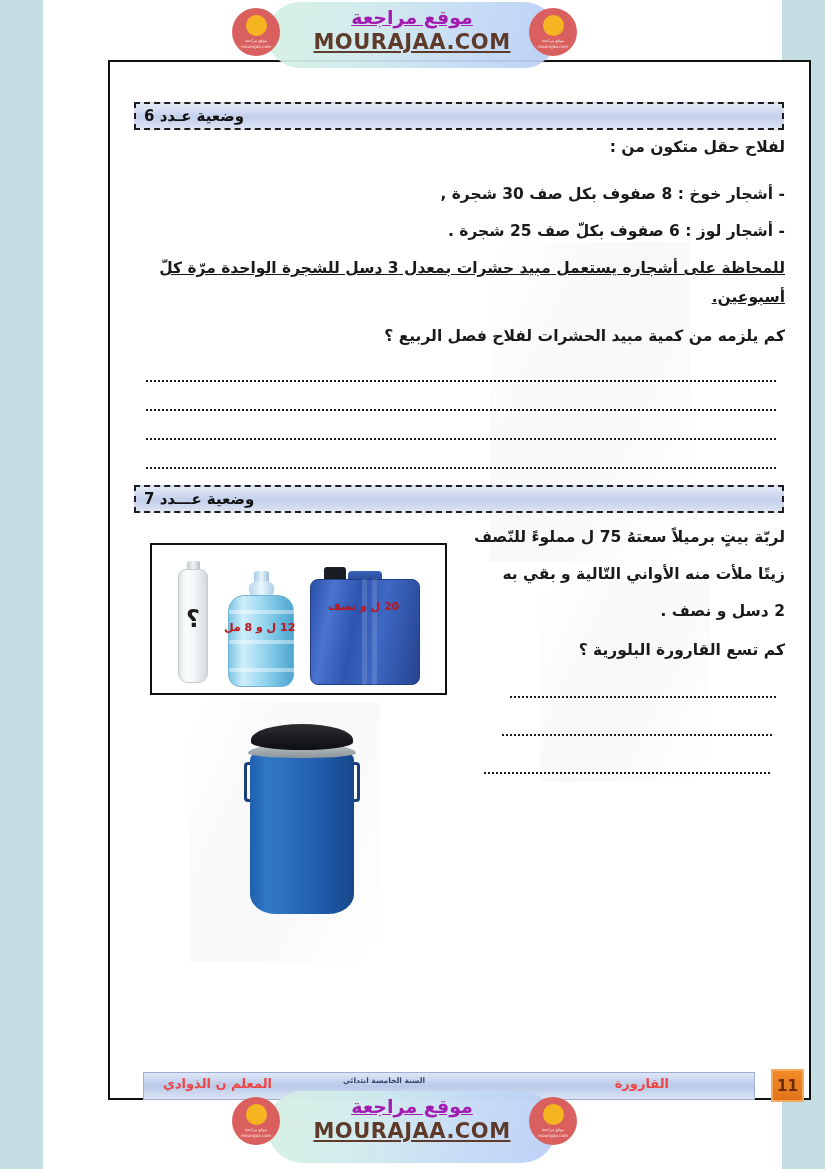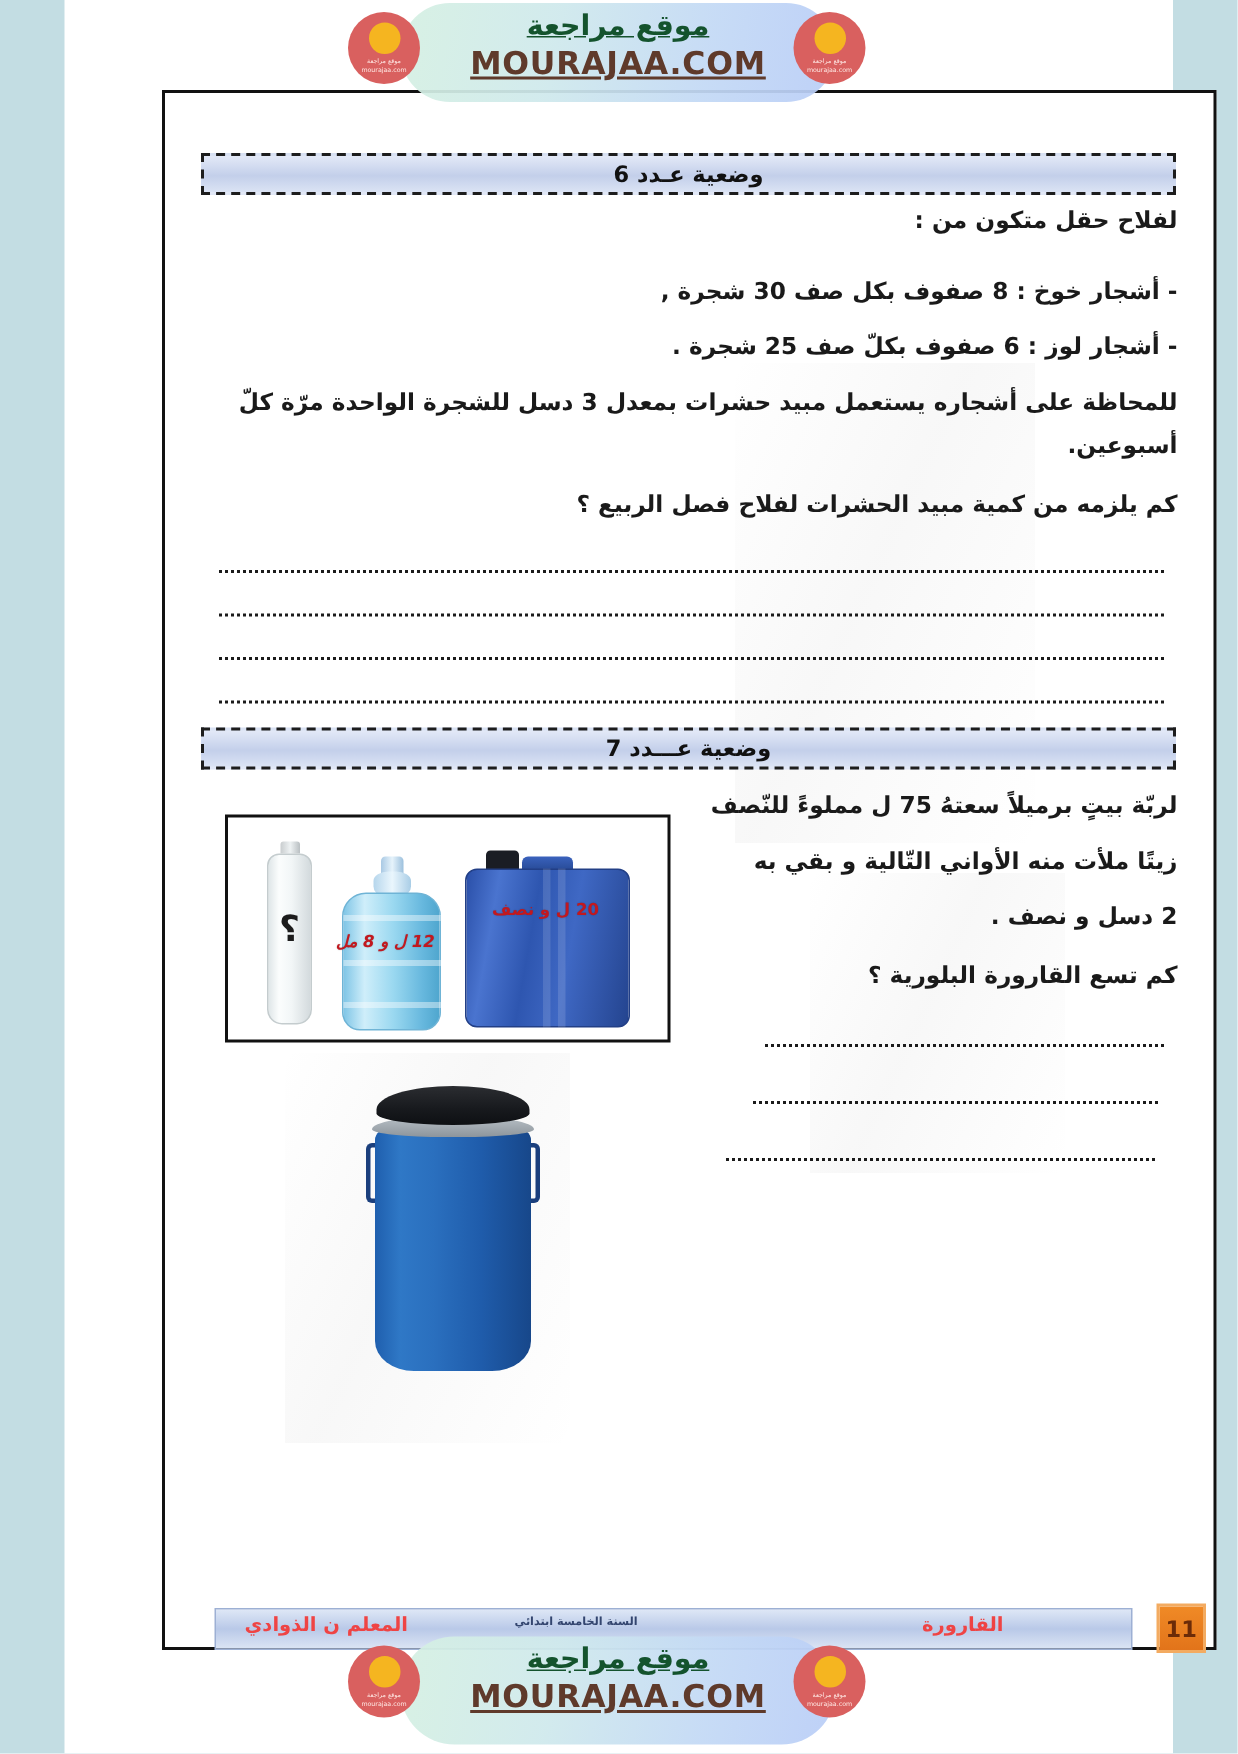--- a/index.html
+++ b/index.html
@@ -67,21 +67,21 @@
     top: 6px;
     width: 290px;
     text-align: center;
     z-index: 3;
   }
   .wm-band.bottom .wm-text { top: 10px; }
   .wm-ar {
     display: block;
     font-size: 19px;
     font-weight: bold;
-    color: #14532d;
+    color: #a21caf;
     text-decoration: underline;
     letter-spacing: 0;
     line-height: 1.25;
   }
   .wm-en {
     display: block;
     font-size: 21px;
     font-weight: bold;
     color: #5f3a2b;
     text-decoration: underline;
@@ -123,40 +123,40 @@
 
   
   .ex-band {
     position: absolute;
     height: 28px;
     border: 2px dashed #1d1d1d;
     background: linear-gradient(180deg, #e3e9f7 0%, #c3cfea 55%, #dbe3f4 100%);
     box-sizing: border-box;
     display: flex;
     align-items: center;
-    justify-content: center;
+    justify-content: flex-end;
     padding: 0 8px;
   }
   .ex-band-title {
     font-size: 15px;
     font-weight: bold;
     color: #111;
     white-space: nowrap;
   }
 
   
   .line {
     position: absolute;
     font-size: 15.5px;
     color: #1a1a1a;
     font-weight: bold;
     white-space: nowrap;
     line-height: 1.3;
   }
-  .line.u { }
+  .line.u { text-decoration: underline; }
 
   
   .dots {
     position: absolute;
     height: 2px;
     border-bottom: 2.5px dotted #1b1b1b;
   }
 
   
   .pic-box {
@@ -439,21 +439,21 @@
       </div>
 
       <div class="can">
         <div class="can-cap"></div>
         <div class="can-handle"></div>
         <div class="can-body"></div>
         <div class="can-ridge" style="left:52px;"></div>
         <div class="can-ridge" style="left:62px;"></div>
       </div>
 
-      <div class="pic-label" style="left:72px; top:76px;font-style:italic;">12 ل و 8 مل</div>
+      <div class="pic-label" style="left:72px; top:76px;">12 ل و 8 مل</div>
       <div class="pic-label" style="left:176px; top:55px;">20 ل و نصف</div>
     </div>
   </div>
 
   <div class="barrel">
     <div class="barrel-handle l"></div>
     <div class="barrel-handle r"></div>
     <div class="barrel-body"></div>
     <div class="barrel-rim"></div>
     <div class="barrel-lid"></div>

